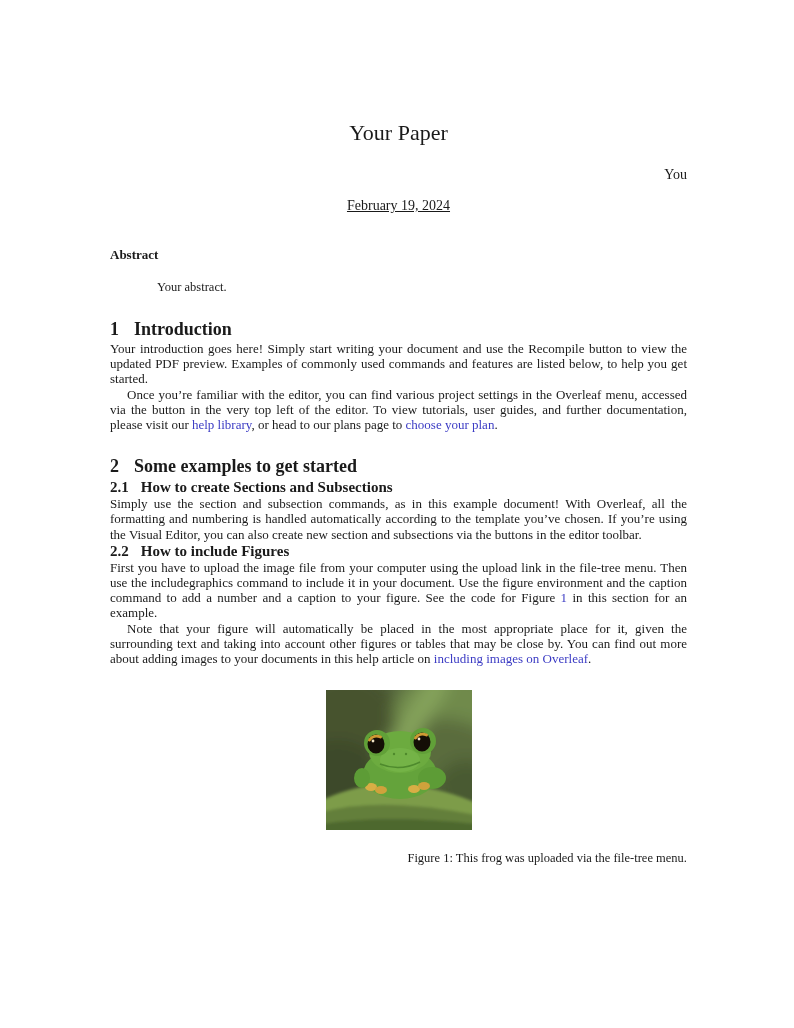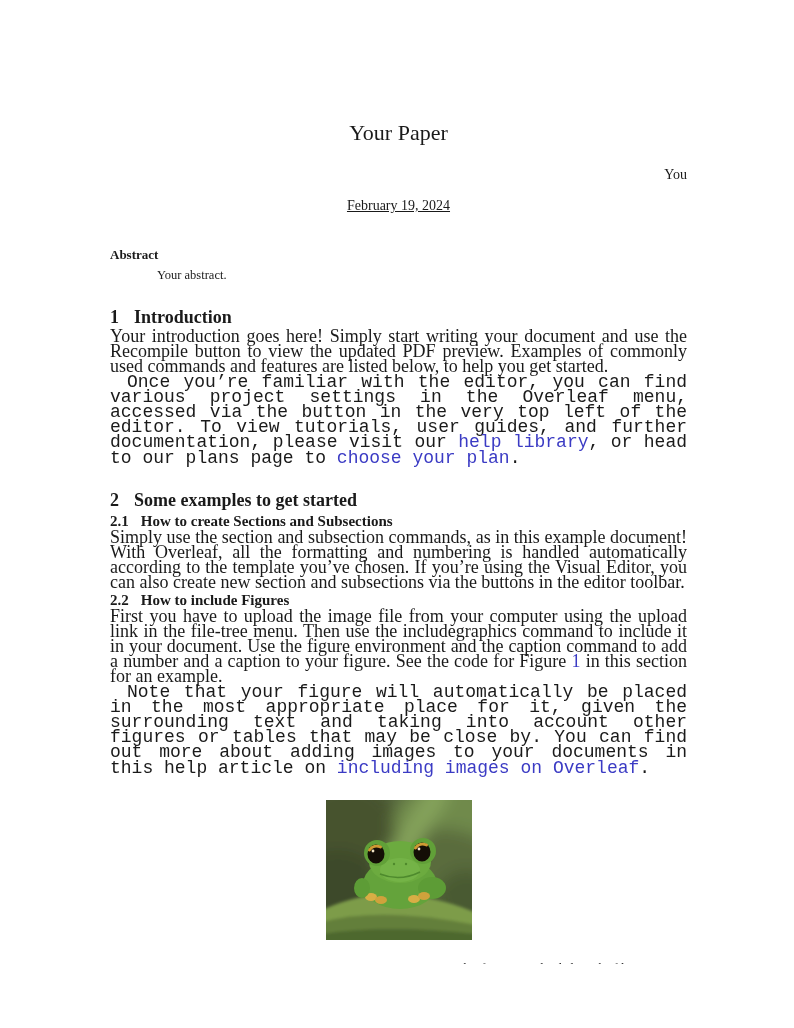--- a/index.html
+++ b/index.html
@@ -30,44 +30,44 @@
     margin-top:14px;
     text-align:center;
     font-size:14px;line-height:17px;text-decoration:underline;
   }
   .abstract-heading{
     margin-top:33px;
     font-weight:700;
     font-size:13px;line-height:15px;
   }
   .abstract-body{
-    margin-top:6px;
+    margin-top:18px;
     padding-left:47px;padding-right:47px;
     font-size:12.5px;line-height:15px;
   }
   h1.sec{
     margin:22px 0 0 0;
     font-size:18px;line-height:24px;
     font-weight:700;
     display:flex;
   }
   h2.subsec{
     margin:0;
     font-size:15px;line-height:18px;
     font-weight:700;
     display:flex;
   }
   .sec .num{margin-right:15px;}
   .subsec .num{margin-right:12px;}
   p.body{
     margin:0;
-    font-size:18px;line-height:15.2px;
+    font-size:13px;line-height:15.2px;
     text-align:justify;
   }
-  p.indent{text-indent:17px;font-family:Liberation Mono, monospace;}
+  p.indent{text-indent:17px;}
   .mt8{margin-top:8px;}
   .mt4{margin-top:4px;}
   .mt24{margin-top:26px;}
   .mt10{margin-top:10px;}
   .mt7{margin-top:7px;}
   .mt20{margin-top:21px;}
   .mt3{margin-top:4px;}
   a.doclink{
     color:var(--link,#3b3bc4);
     text-decoration:none;

